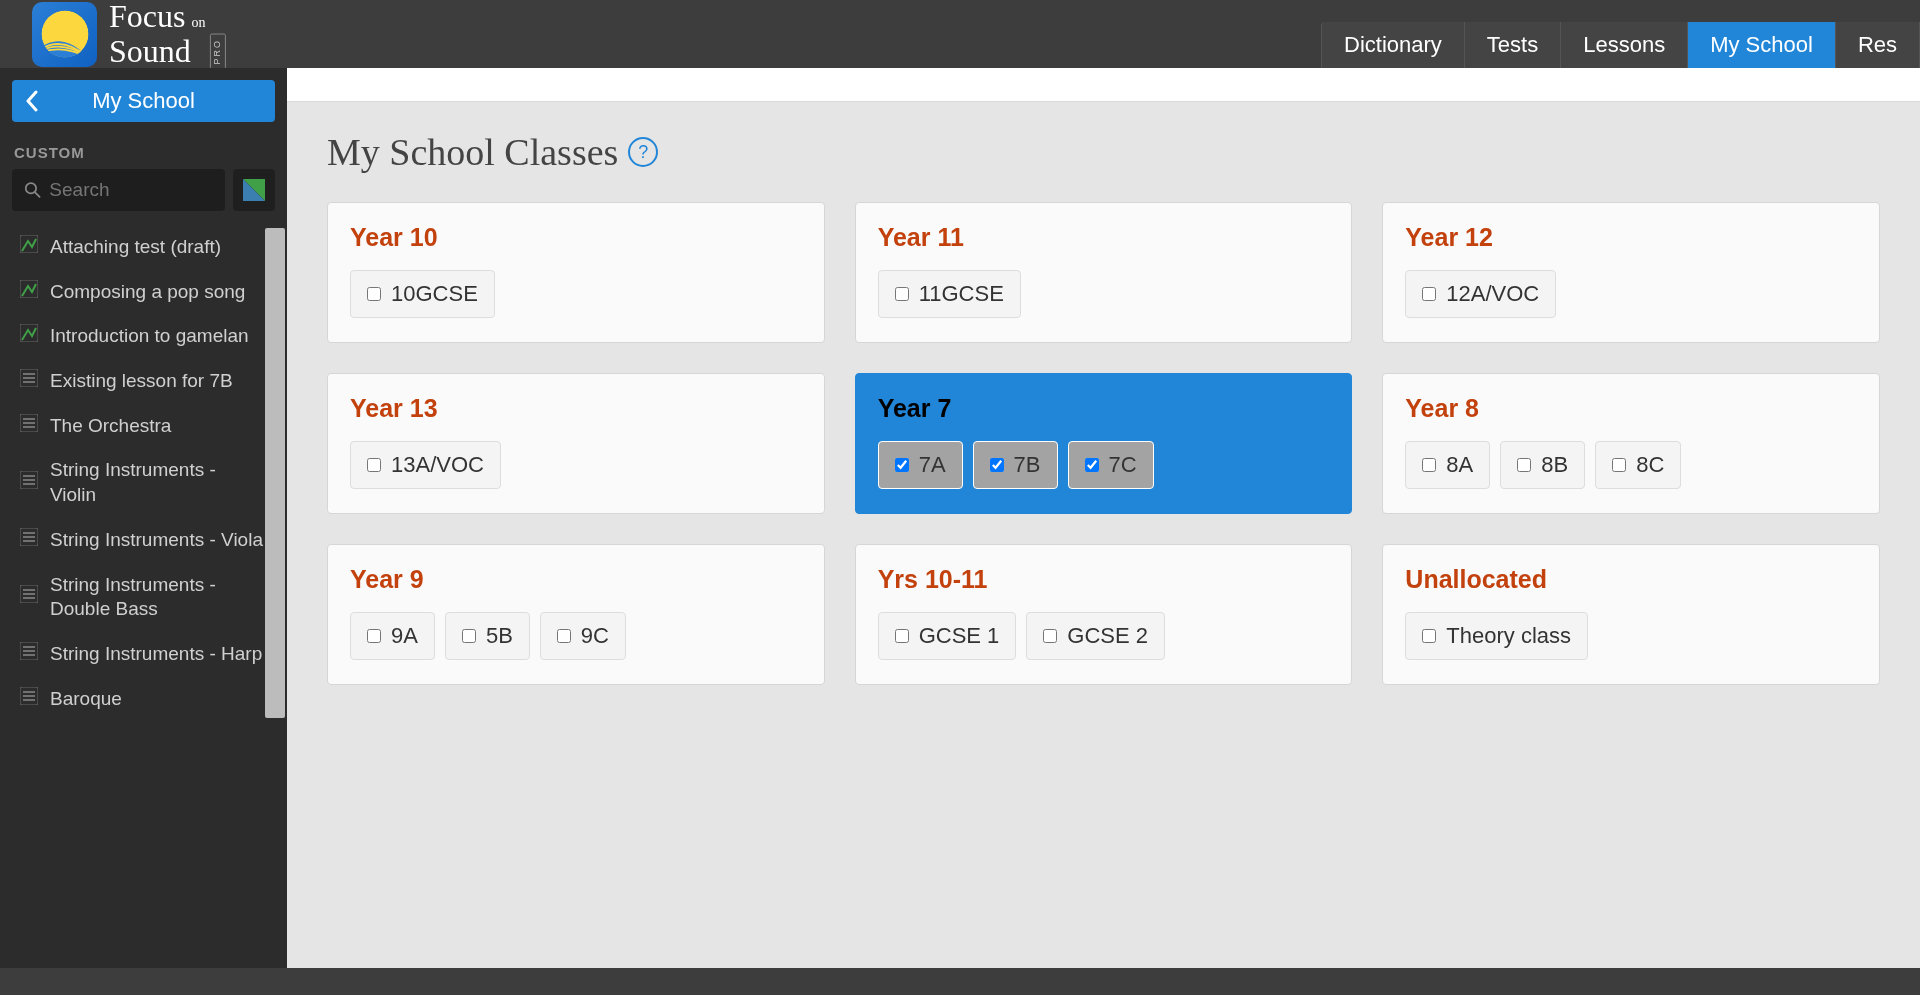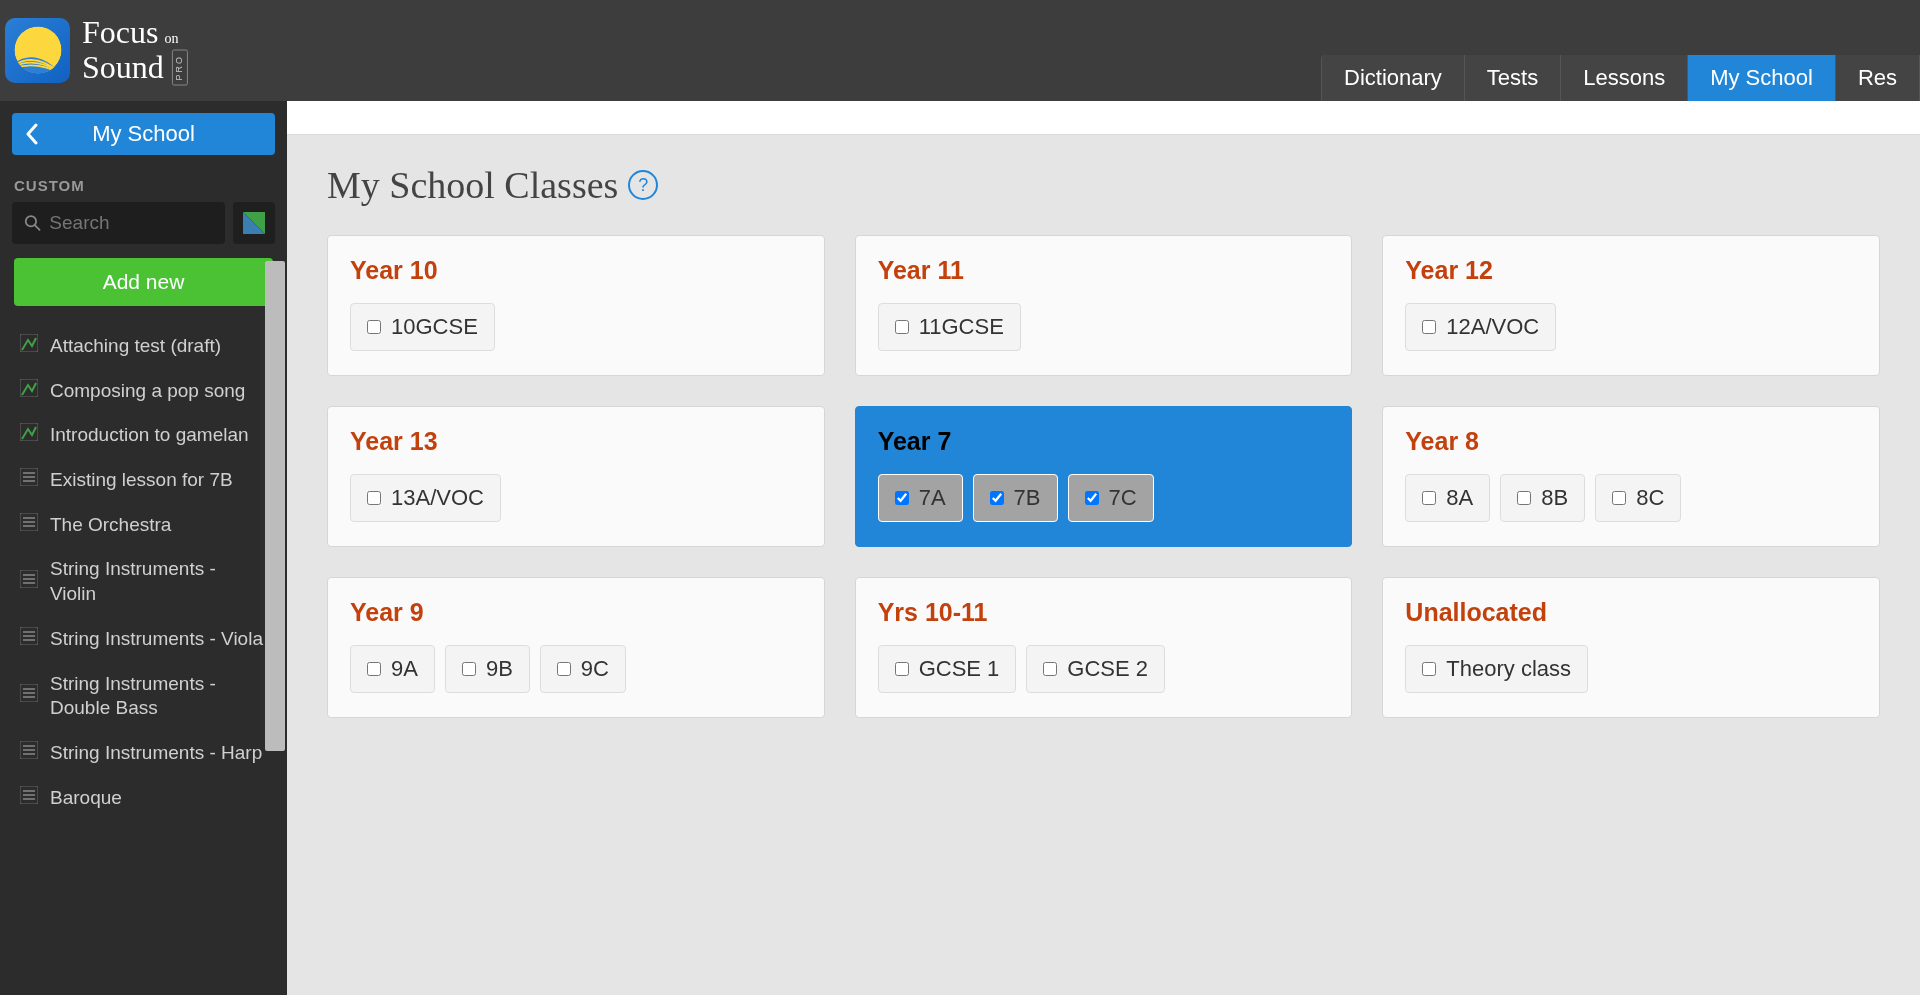--- a/index.html
+++ b/index.html
@@ -8,26 +8,26 @@
       box-sizing: border-box;
     }
     body {
       font-family: -apple-system, BlinkMacSystemFont, "Segoe UI", Helvetica, Arial, sans-serif;
       background: #3d3d3d;
       width: 1920px;
       height: 995px;
       overflow: hidden;
     }
     .header {
-      height: 101px;
+      height: 68px;
       background: #3d3d3d;
       display: flex;
       align-items: center;
       justify-content: space-between;
-      padding-left: 5px;
+      padding-left: 32px;
     }
     .logo-area {
       display: flex;
       align-items: center;
       gap: 12px;
     }
     .logo-icon {
       width: 65px;
       height: 65px;
       background: linear-gradient(135deg, #2B7FD6, #1061C2);
@@ -53,21 +53,21 @@
       align-items: baseline;
       gap: 6px;
     }
     .logo-text .on {
       font-size: 14px;
     }
     .logo-text .line2 {
       font-size: 32px;
       display: flex;
       align-items: center;
-      gap: 8px;
+      gap: 19px;
     }
     .pro-badge {
       border: 1px solid #888;
       font-size: 9px;
       writing-mode: vertical-rl;
       transform: rotate(180deg);
       letter-spacing: 2px;
       color: #ccc;
       padding: 4px 2px;
       text-align: center;
@@ -364,23 +364,20 @@
         <input type="text" placeholder="Search" style="">
       </div>
       <div class="filter-btn">
         <svg width="22" height="22" viewBox="0 0 22 22">
           <path d="M 0 0 L 22 0 L 22 22 Z" fill="#3FA047"></path>
           <path d="M 0 0 L 0 22 L 22 22 Z" fill="#3A7FAF"></path>
         </svg>
       </div>
     </div>
 
-    <div class="add-new-btn">
-      <span>Add new</span>
-    </div>
 
     <div class="sidebar-scroll-hint"></div>
 
     <div class="lesson-list" id="lesson-list">
     <div class="lesson-item">
           <span><svg class="lesson-icon" viewBox="0 0 18 18">
               <rect x="0" y="0" width="18" height="18" rx="2" fill="#2c2c2c" stroke="#666" stroke-width="1"></rect>
               <path d="M 2 16 L 8 6 L 12 12 L 16 4" stroke="#3FA047" stroke-width="2" fill="none"></path>
             </svg></span>
           <span>Attaching test (draft)</span>
@@ -547,21 +544,21 @@
           </div>
           <div class="class-card">
             <h3>Year 9</h3>
             <div class="chip-row">
               <label class="chip">
                 <input type="checkbox" style="">
                 <span>9A</span>
               </label>
               <label class="chip">
                 <input type="checkbox" style="">
-                <span>9B</span>
+                <span>5B</span>
               </label>
               <label class="chip">
                 <input type="checkbox" style="">
                 <span>9C</span>
               </label>
             </div>
           </div>
           <div class="class-card">
             <h3>Yrs 10-11</h3>
             <div class="chip-row">

